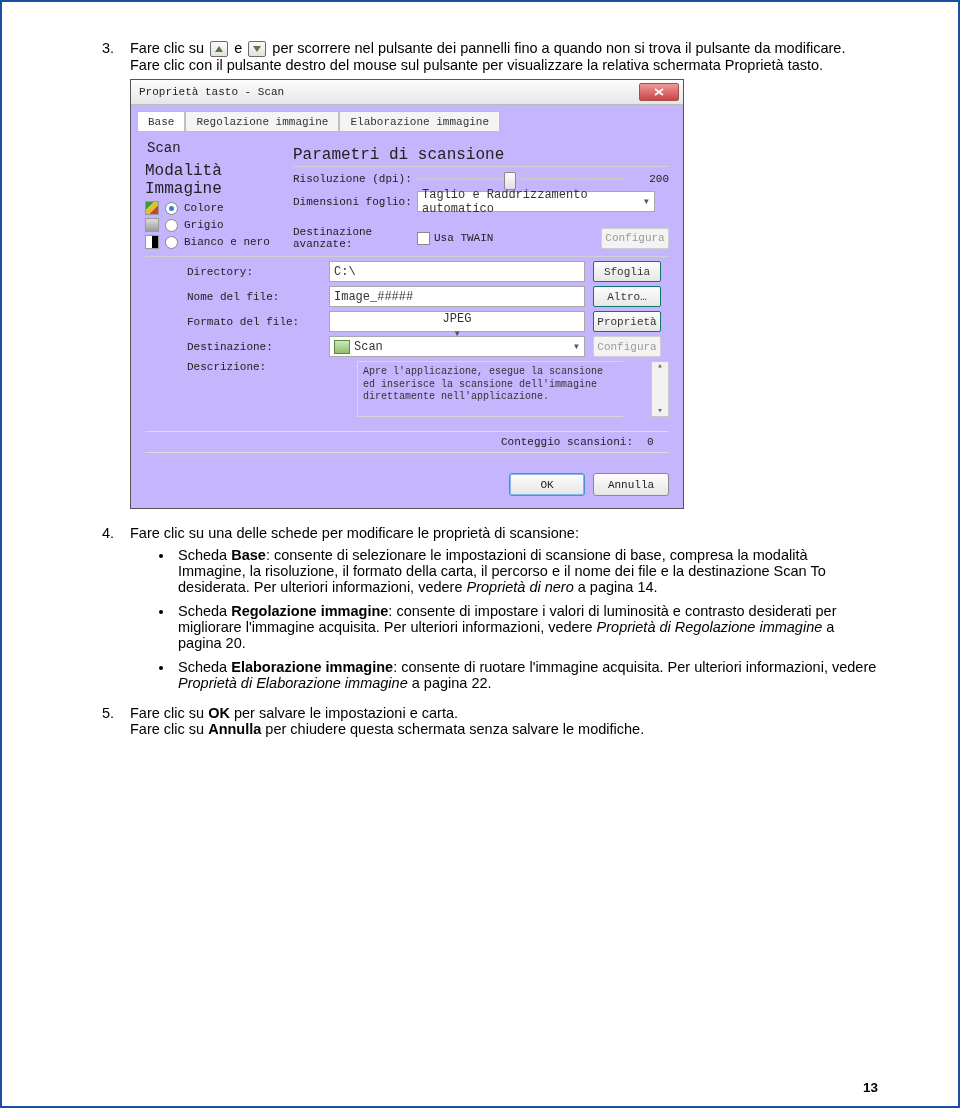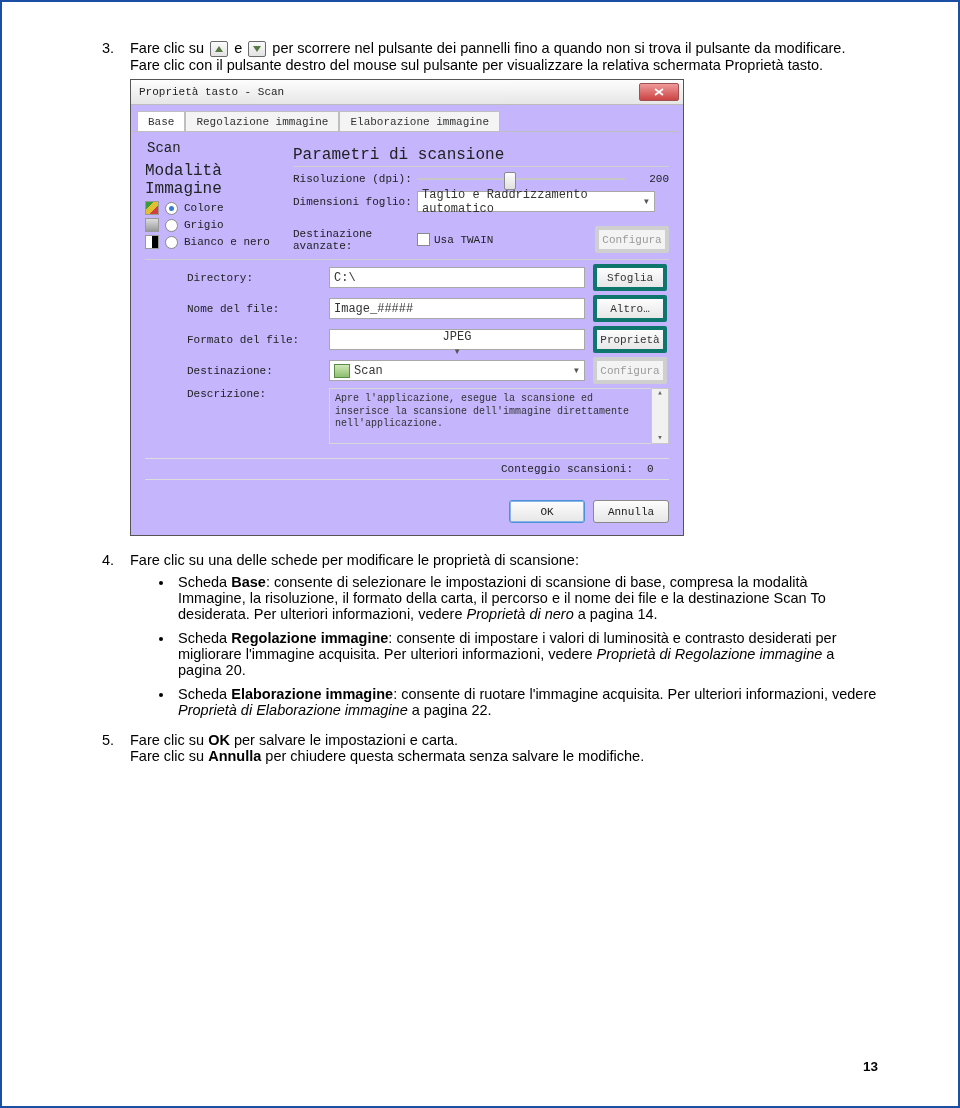--- a/index.html
+++ b/index.html
@@ -7,21 +7,21 @@
   .content{padding:38px 80px 0 100px;}
   .ol-item{display:flex;margin:0 0 6px 0;}
   .ol-num{width:28px;flex-shrink:0;}
   .ol-body{flex:1;}
   .chip{display:inline-flex;align-items:center;justify-content:center;width:16px;height:14px;border:1px solid #6a6a6a;border-radius:2px;background:linear-gradient(#fbfbfb,#e2e2e2);vertical-align:middle;margin:0 2px;}
   .chip svg{display:block;}
   b{font-weight:bold;}
   i{font-style:italic;}
   .bullets{margin:6px 0 0 0;padding:0 0 0 44px;}
   .bullets li{margin:0 0 8px 0;padding-left:4px;}
-  .pagenum{position:absolute;bottom:32px;right:80px;font-size:13.5px;font-weight:bold;}
+  .pagenum{position:absolute;bottom:11px;right:80px;font-size:13.5px;font-weight:bold;}
 
   
   .shot{width:552px;margin:6px 0 16px 28px;border:1px solid #555;background:#c4b5fd;font-family:Liberation Mono, monospace;font-size:11px;color:#222;}
   .titlebar{height:24px;background:linear-gradient(#fdfdfd,#e6e6e6);border-bottom:1px solid #bcbcbc;display:flex;align-items:center;padding:0 4px 0 8px;}
   .titlebar .ttl{flex:1;color:#222;}
   .closebtn{width:38px;height:16px;border:1px solid #a05050;border-radius:2px;background:linear-gradient(#e99,#c44);display:flex;align-items:center;justify-content:center;}
   .closebtn svg{display:block;}
   .tabs{display:flex;gap:0;margin:6px 0 0 6px;font-size:11px;}
   .tab{padding:4px 10px 3px 10px;background:#f4f4f4;border:1px solid #bfbfbf;border-bottom:none;color:#333;}
   .tab.active{background:#fff;position:relative;z-index:2;}
@@ -42,21 +42,21 @@
   .sw-bw{background:#fff;position:relative;}
   .sw-bw::after{content:"";position:absolute;right:0;top:0;width:6px;height:12px;background:#000;}
   .slider{position:relative;flex:1;max-width:210px;height:16px;}
   .slider .track{position:absolute;left:0;right:0;top:7px;height:2px;background:#c8c8c8;}
   .slider .thumb{position:absolute;top:1px;left:42%;width:10px;height:16px;border:1px solid #8a8a8a;border-radius:2px;background:linear-gradient(#fdfdfd,#e0e0e0);}
   .val{margin-left:10px;width:34px;text-align:right;}
   .combo,.txtin{height:19px;border:1px solid #a8a8a8;background:#fff;display:flex;align-items:center;padding:0 4px;font-size:12px;color:#333;}
   .combo{justify-content:space-between;width:228px;}
   .combo .car{color:#555;}
   .txtin{width:228px;}
-  .minibt{height:19px;min-width:66px;border:4px solid #0f766e;border-radius:2px;background:linear-gradient(#fdfdfd,#e7e7e7);display:flex;align-items:center;justify-content:center;font-size:11px;color:#333;margin-left:8px;}
+  .minibt{height:19px;min-width:66px;border:1px solid #0f766e;border-radius:2px;background:linear-gradient(#fdfdfd,#e7e7e7);display:flex;align-items:center;justify-content:center;font-size:11px;color:#333;margin-left:8px;}
   .minibt.dim{color:#9a9a9a;border-color:#cfcfcf;background:#f3f3f3;}
   .cb{width:11px;height:11px;border:1px solid #8a8a8a;background:#fff;display:inline-block;margin-right:4px;}
   .desc-txt{flex:1;border:1px solid #d8d8d8;border-right:none;height:46px;padding:4px 5px;font-size:10px;color:#333;line-height:1.25;}
   .desc-scroll{width:16px;height:54px;border:1px solid #c8c8c8;background:#f1f1f1;display:flex;flex-direction:column;justify-content:space-between;align-items:center;}
   .desc-scroll span{font-size:9px;color:#666;line-height:1;}
   .hr2{border-top:1px solid #dcdcdc;margin:4px 0;}
   .btnrow{display:flex;justify-content:flex-end;gap:8px;padding:10px 14px 12px 0;}
   .winbtn{height:21px;min-width:74px;border:1px solid #8a8a8a;border-radius:3px;background:linear-gradient(#fdfdfd,#e6e6e6);display:flex;align-items:center;justify-content:center;font-size:11px;}
   .winbtn.primary{border-color:#4b90d9;box-shadow:0 0 0 1px #88b7e6 inset;}
   .iconimg{width:14px;height:12px;display:inline-block;border:1px solid #5a8a4a;background:linear-gradient(#cfe8b8,#8ebf6e);margin-right:4px;}
@@ -181,21 +181,21 @@
           <div class="leftcol2">Destinazione:</div>
           <div class="combo" style="width:246px;">
             <span style="display:flex;align-items:center;">
               <span class="iconimg"></span>
               <span>Scan</span>
             </span>
             <span class="car">▾</span>
           </div>
           <div class="minibt dim">Configura</div>
         </div>
-        <div class="row" style="align-items:flex-start;">
+        <div class="row" style="align-items:flex-start;gap:28px;">
           <div class="leftcol2">Descrizione:</div>
           <div class="desc-txt">Apre l'applicazione, esegue la scansione ed inserisce la scansione dell'immagine direttamente nell'applicazione.</div>
           <div class="desc-scroll">
               <span>▴</span>
               <span>▾</span>
             </div>
         </div>
 
         <div class="hr2" style="margin-top:14px;"></div>
         <div class="row" style="justify-content:flex-end;gap:14px;">

